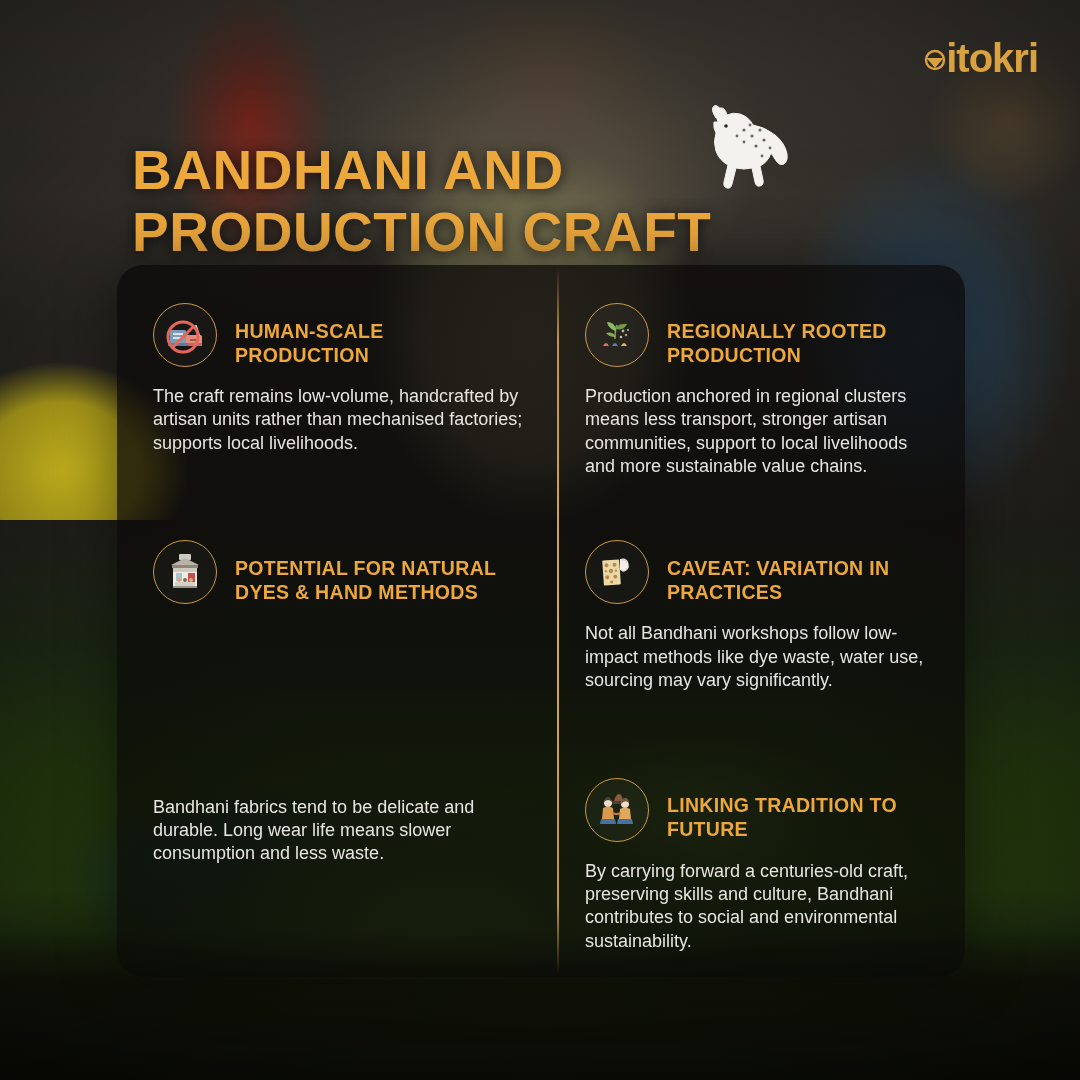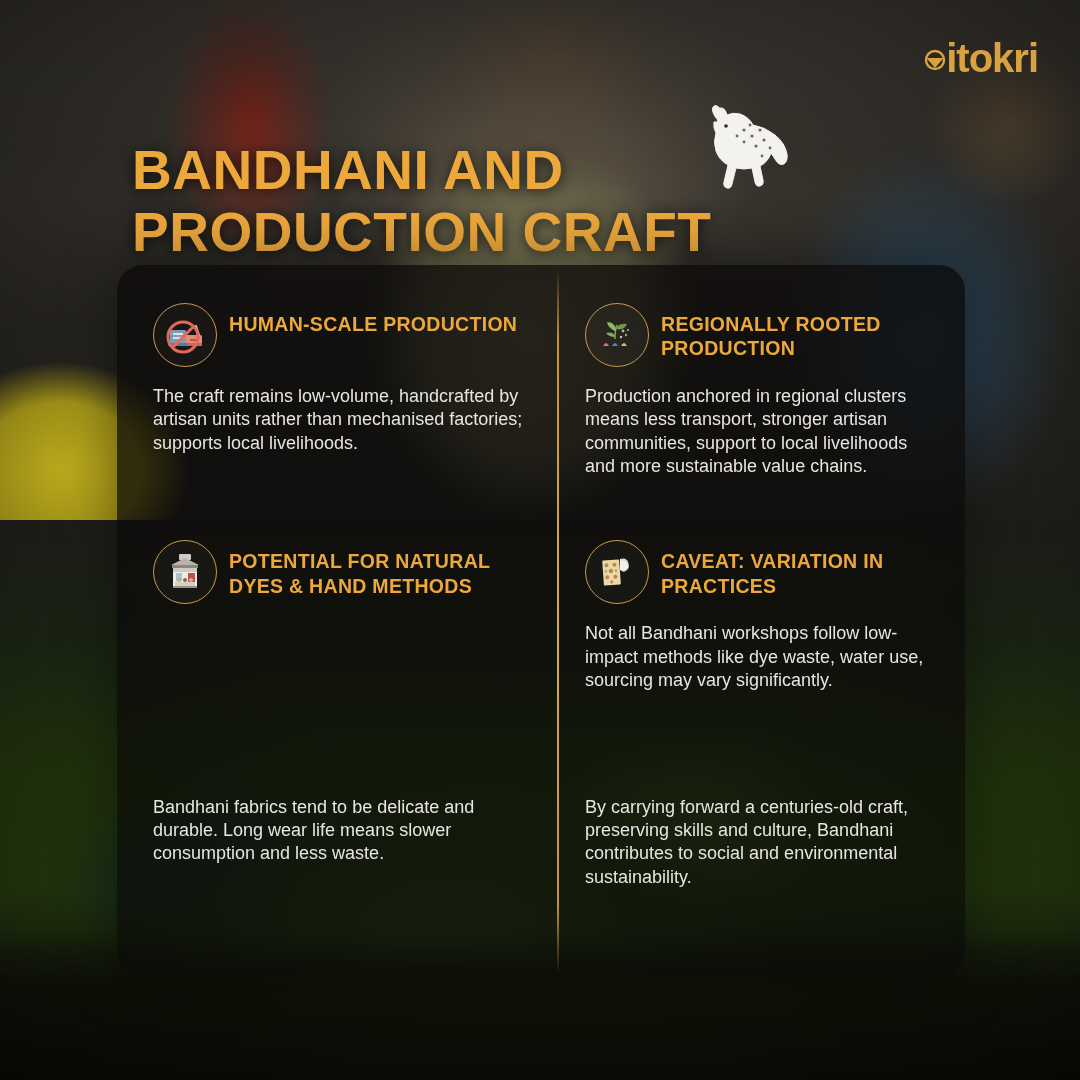--- a/index.html
+++ b/index.html
@@ -147,22 +147,22 @@
     grid-template-rows: 1fr 1fr 1fr;
   }
   .item {
     padding: 38px 34px 10px 36px;
     box-sizing: border-box;
   }
   .item.col-right { padding-left: 28px; }
 
   .item-head {
     display: flex;
-    align-items: flex-start;
-    gap: 12px;
+    align-items: flex-end;
+    gap: 18px;
   }
   .icon-circle {
     flex: 0 0 auto;
     width: 62px;
     height: 62px;
     border-radius: 50%;
     border: 1.5px solid #c99a46;
     background: rgba(255,255,255,.03);
     display: flex;
     align-items: center;
@@ -331,17 +331,35 @@
         <h3 class="item-title">CAVEAT: VARIATION IN PRACTICES</h3>
       </div>
       <p class="item-body">Not all Bandhani workshops follow low-impact methods like dye waste, water use, sourcing may vary significantly.</p>
     </div>
 
     <div class="item col-left">
       <p class="item-body">Bandhani fabrics tend to be delicate and durable. Long wear life means slower consumption and less waste.</p>
     </div>
 
     <div class="item col-right">
+      <div class="item-head">
+        <div class="icon-circle">
+          <svg width="46" height="46" viewBox="0 0 46 46">
+            <rect x="16" y="14" width="16" height="3" fill="#4a4038"></rect>
+            <path d="M20 14 q2 -7 5 -7 q3 0 4 7 z" fill="#8a5a3c"></path>
+            <circle cx="14" cy="16" r="4" fill="#f0ddc6"></circle>
+            <path d="M10 15 q4 -4 8 0 q-1 -5 -4 -5 q-3 0 -4 5z" fill="#4a4038"></path>
+            <path d="M9 21 q5 -3 10 0 l1 11 h-12 z" fill="#d99a4e"></path>
+            <path d="M7 32 h14 l1 5 h-16 z" fill="#4a6fa0"></path>
+            <circle cx="31" cy="17" r="4" fill="#f0ddc6"></circle>
+            <path d="M27 17 q4 -5 8 -1 q0 -5 -4 -5 q-4 0 -4 6z" fill="#6b5a48"></path>
+            <path d="M26 22 q5 -3 10 0 l1 10 h-12 z" fill="#e0a85c"></path>
+            <path d="M24 32 h14 l1 5 h-16 z" fill="#4a6fa0"></path>
+            <path d="M18 26 q5 2 9 0" stroke="#c9823c" stroke-width="2" fill="none"></path>
+          </svg>
+        </div>
+        <h3 class="item-title">LINKING TRADITION TO FUTURE</h3>
+      </div>
       <p class="item-body">By carrying forward a centuries-old craft, preserving skills and culture, Bandhani contributes to social and environmental sustainability.</p>
     </div>
 
   </div>
 </div>
 
 </body></html>

